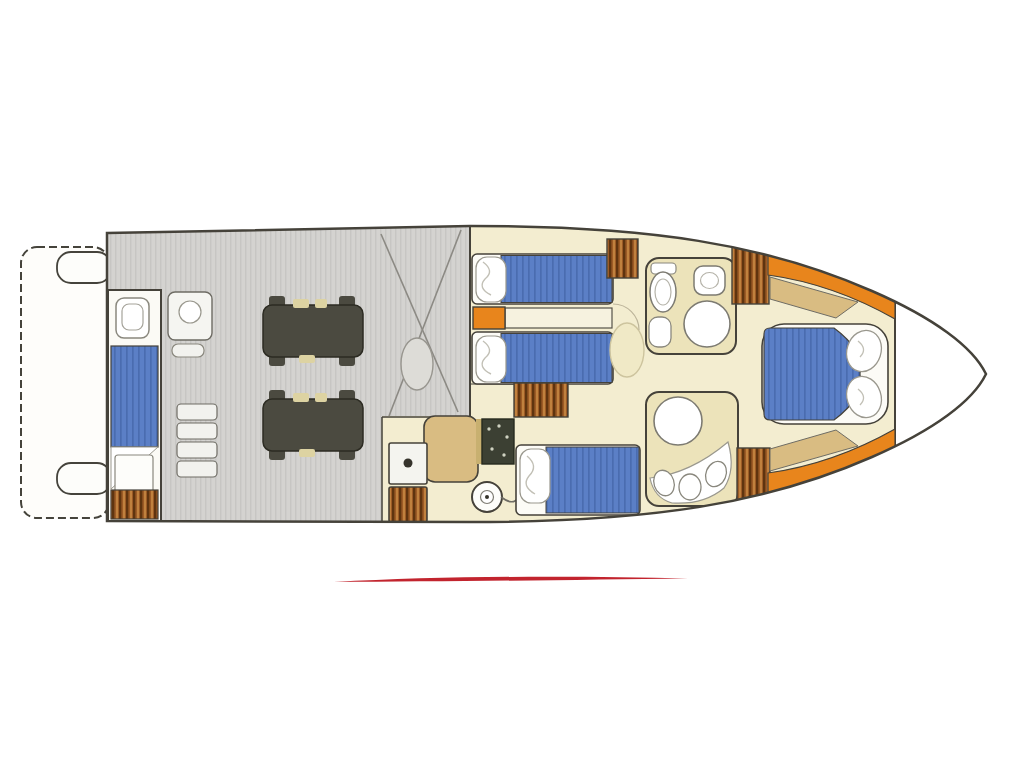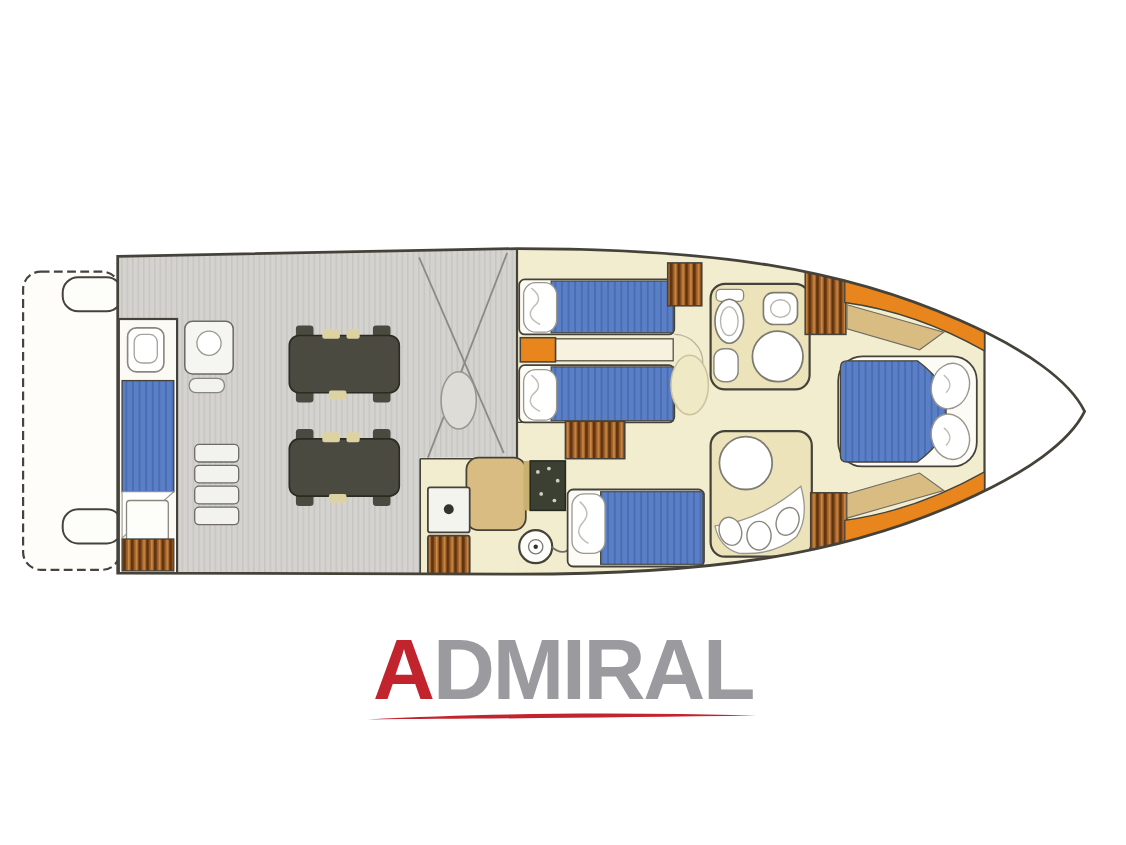--- a/index.html
+++ b/index.html
@@ -199,17 +199,16 @@
       <path d="M858,341 q10,8 2,16" fill="none" stroke="#c2c0b6" stroke-width="1.3"></path>
       <path d="M858,389 q10,8 2,16" fill="none" stroke="#c2c0b6" stroke-width="1.3"></path>
     </g>
   </g>
 
   <path d="M107,233 L470,226 C650,226 765,244 872,291 C934,318 973,347 986,374 C973,401 934,430 872,457 C765,504 650,522 470,522 L107,521 Z" fill="none" stroke="#45423a" stroke-width="2.5"></path>
 </svg>
 </div>
 
 <div class="logo">
-  <div class="brand"><span class="first">A</span><span>DMIRAL</span></div>
   <svg class="swoosh" width="360" height="10" viewBox="0 0 360 10">
     <path d="M2,8 C110,2 240,1.5 356,4.5 C240,6 110,7.5 2,8 Z" style="fill:var(--logo-red,#c2242e)"></path>
   </svg>
 </div>
 
 </body></html>

